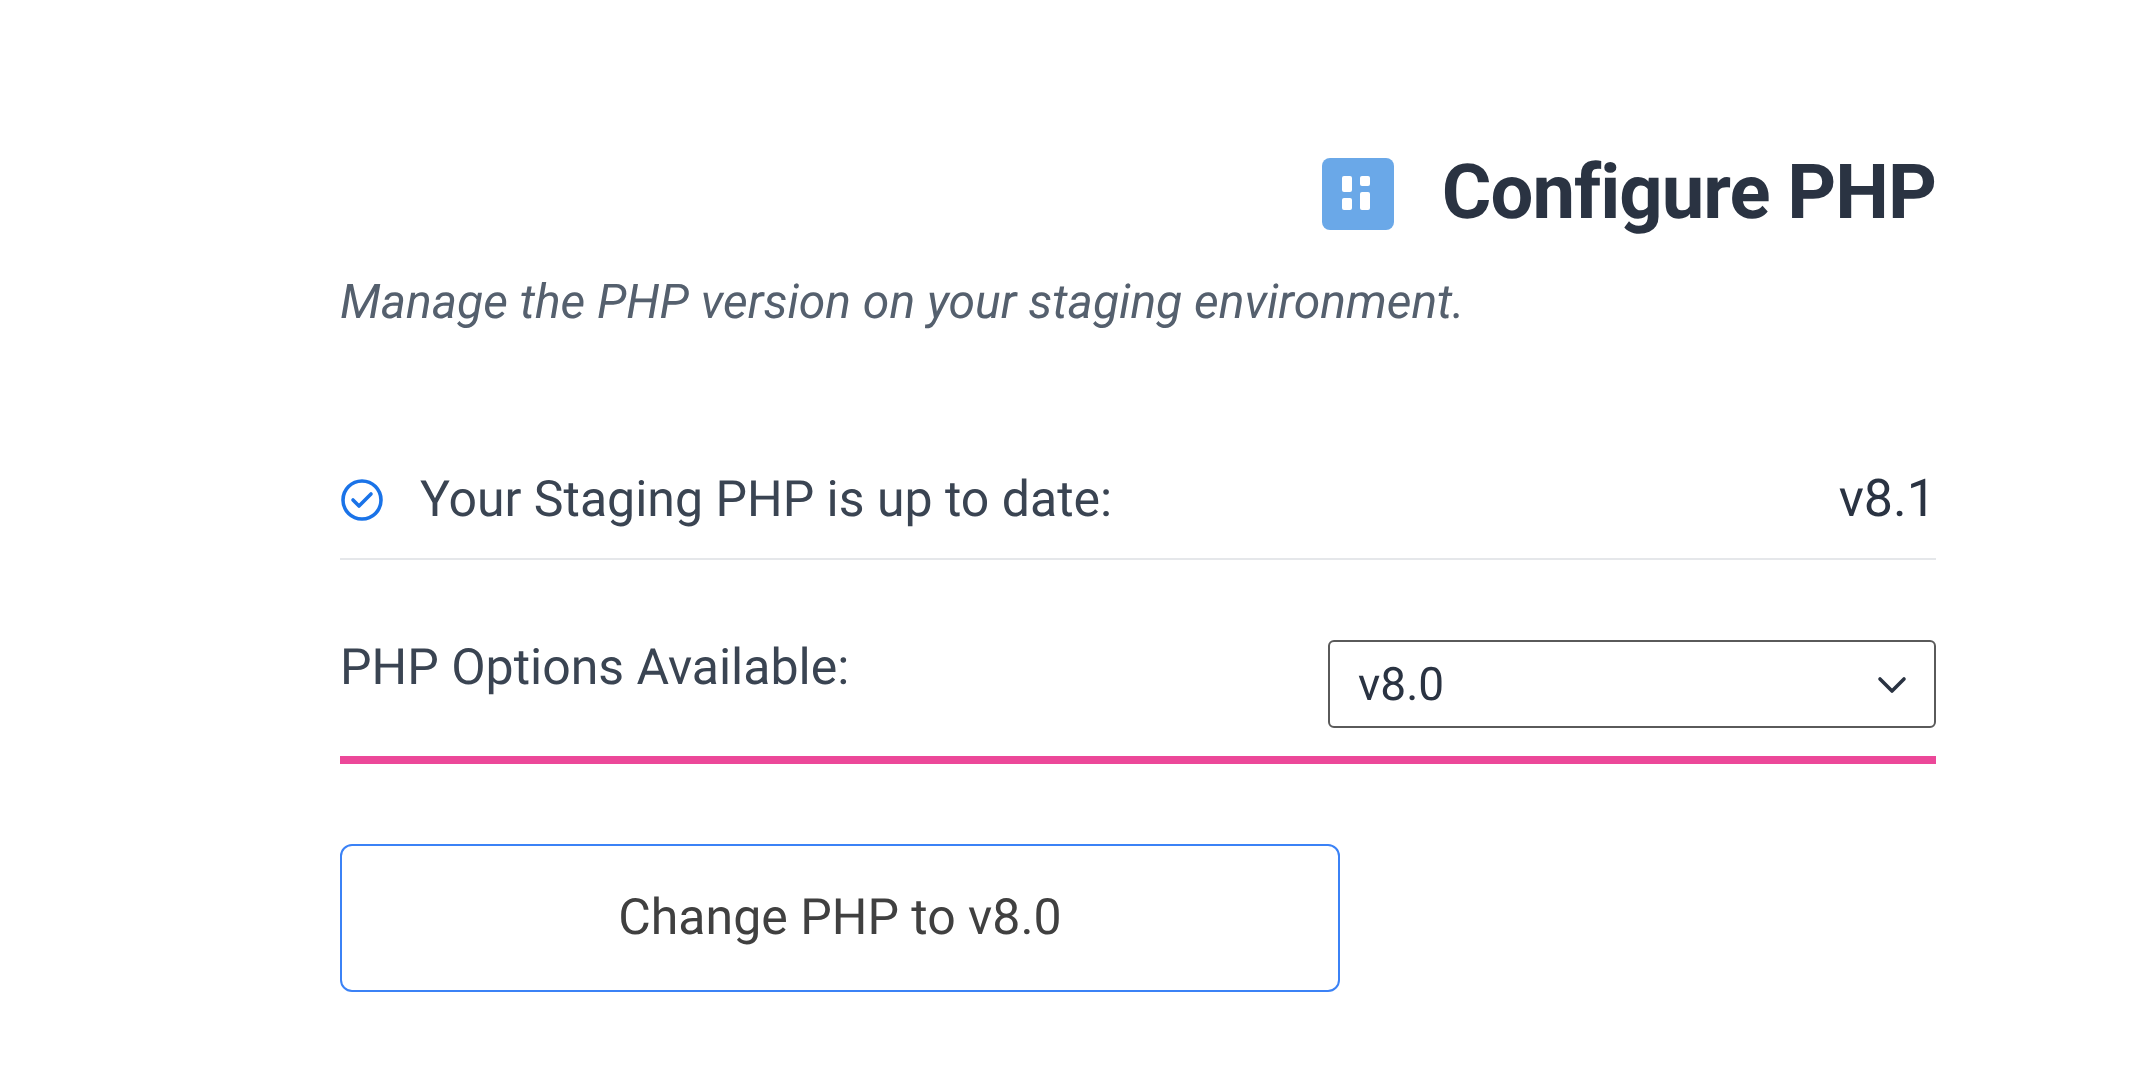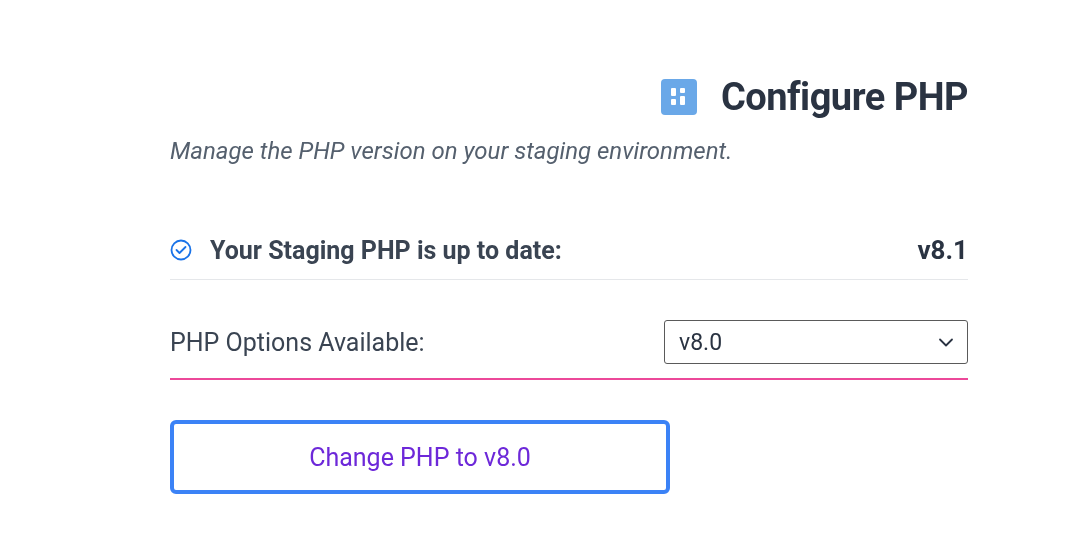--- a/index.html
+++ b/index.html
@@ -61,34 +61,33 @@
       gap: 18px;
     }
     .check-icon {
       width: 22px;
       height: 22px;
       flex-shrink: 0;
     }
     .status-text {
       font-size: 25px;
       color: #3a4452;
-      font-weight: 700;
+      font-weight: 400;
     }
     .version-text {
       font-size: 26px;
       color: #2a3342;
-      font-weight: 700;
+      font-weight: 400;
       margin-left: 35px;
     }
     .options-row {
       display: flex;
-      align-items: center;
       justify-content: space-between;
       padding-bottom: 14px;
-      border-bottom: 2px solid #ec4899;
+      border-bottom: 4px solid #ec4899;
       margin-bottom: 40px;
     }
     .options-label {
       font-size: 25px;
       color: #3a4452;
       font-weight: 400;
     }
     .select-wrap {
       position: relative;
       width: 304px;
@@ -110,25 +109,25 @@
     .select-chevron {
       position: absolute;
       right: 14px;
       top: 50%;
       transform: translateY(-50%);
       pointer-events: none;
     }
     .change-button {
       width: 500px;
       height: 74px;
-      border: 4px solid #3b82f6;
+      border: 1px solid #3b82f6;
       border-radius: 6px;
       background: #ffffff;
       font-size: 25px;
-      color: #6d28d9;
+      color: #404040;
       font-weight: 400;
       cursor: pointer;
       font-family: inherit;
       display: flex;
       align-items: center;
       justify-content: center;
     }
   </style>
 </head>
 <body>

